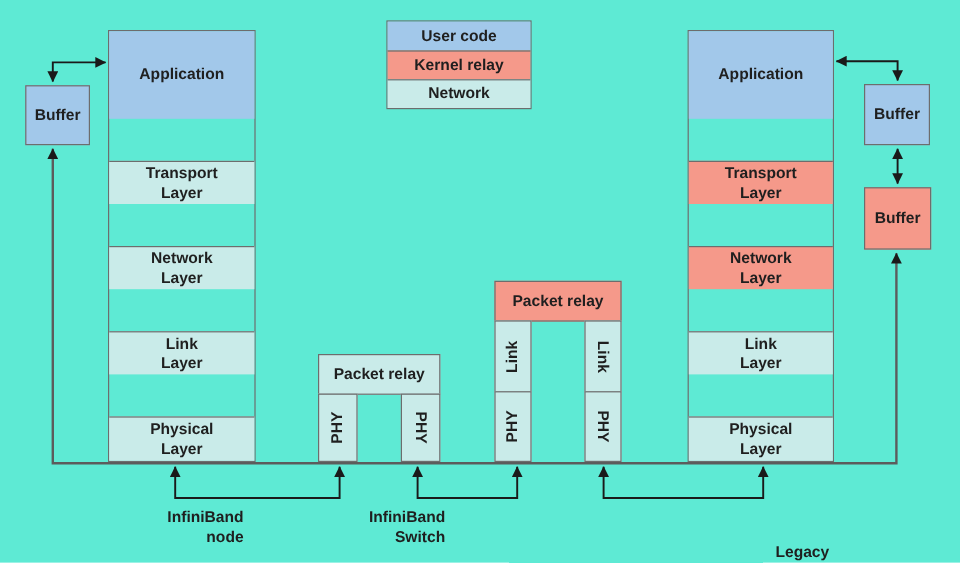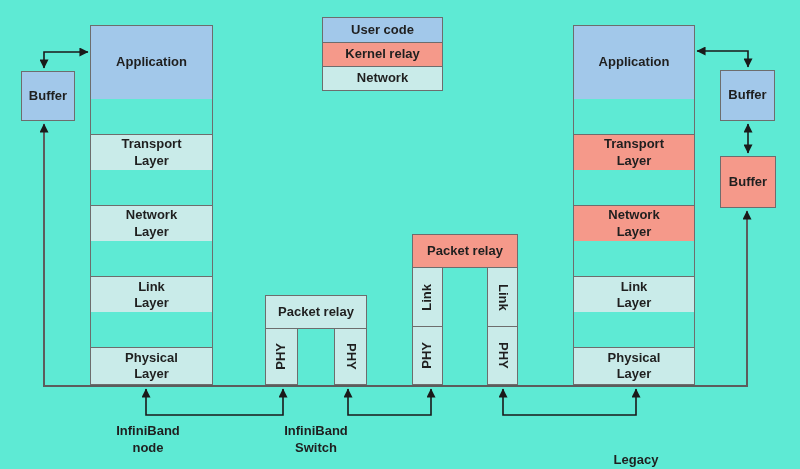--- a/index.html
+++ b/index.html
@@ -15,21 +15,21 @@
   .stack{position:absolute;box-sizing:border-box;border:1px solid #6d6d6d;display:flex;flex-direction:column;}
   .layer{box-sizing:border-box;display:flex;align-items:center;justify-content:center;text-align:center;}
   .layer + .layer{border-top:1px solid #6d6d6d;margin-top:35px;}
   .legend{position:absolute;left:322px;top:17px;width:121px;box-sizing:border-box;border:1px solid #6d6d6d;display:flex;flex-direction:column;}
   .legend-row{height:24px;box-sizing:border-box;display:flex;align-items:center;justify-content:center;}
   .legend-row + .legend-row{border-top:1px solid #6d6d6d;}
   .legend-row .lbl{font-size:13px;}
   .vtext-up{writing-mode:vertical-rl;transform:rotate(180deg);}
   .vtext-down{writing-mode:vertical-rl;}
   .caption{
-    position:absolute;top:423px;width:110px;text-align:center;
+    position:absolute;top:423px;width:110px;text-align:right;
     font-size:13px;font-weight:600;line-height:1.3;white-space:pre-line;color:#1f1f1f;
   }
   svg.arrows{position:absolute;left:0;top:0;pointer-events:none;z-index:5;}
   .arrow{stroke:#1a1a1a;stroke-width:1.6;fill:none;}
   .wire{stroke:#5c5c5c;stroke-width:2;fill:none;}
 </style>
 </head>
 <body>
 
 <div class="stage">

